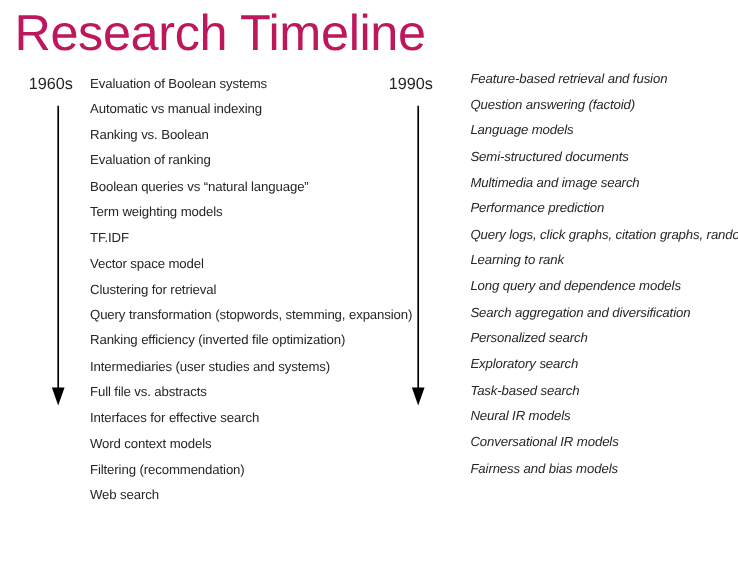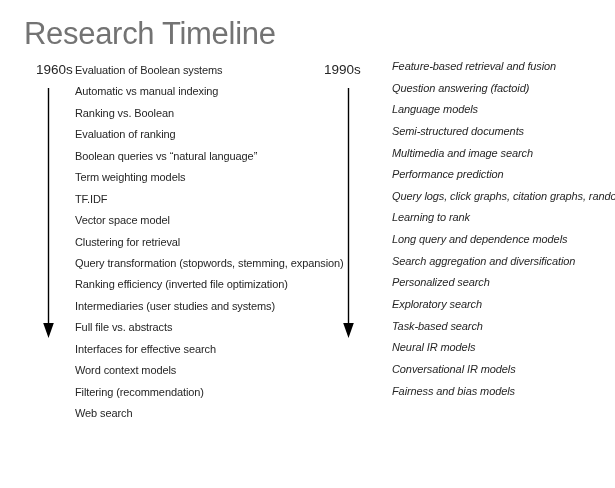--- a/index.html
+++ b/index.html
@@ -9,34 +9,34 @@
     height: 488px;
     background: #ffffff;
     overflow: hidden;
     font-family: "Liberation Sans", sans-serif;
     color: #262626;
   }
   .slide-title {
     position: absolute;
     left: 8px;
     top: 0px;
-    margin: 16px;
-    font-size: 31px;
+    margin: 4px;
+    font-size: 42px;
     font-weight: 400;
     letter-spacing: -0.3px;
-    color: #737373;
+    color: #be185d;
     white-space: nowrap;
   }
   .era-label {
     position: absolute;
     font-size: 13.5px;
     color: #262626;
     white-space: nowrap;
   }
-  .era-label.left  { left: 36px;  top: 62px; }
+  .era-label.left  { left: 24px;  top: 62px; }
   .era-label.right { left: 324px; top: 62px; }
   .arrow-svg {
     position: absolute;
     width: 13px;
     height: 250px;
     top: 88px;
   }
   .arrow-svg.left  { left: 42px; }
   .arrow-svg.right { left: 342px; }
   .item-list {

